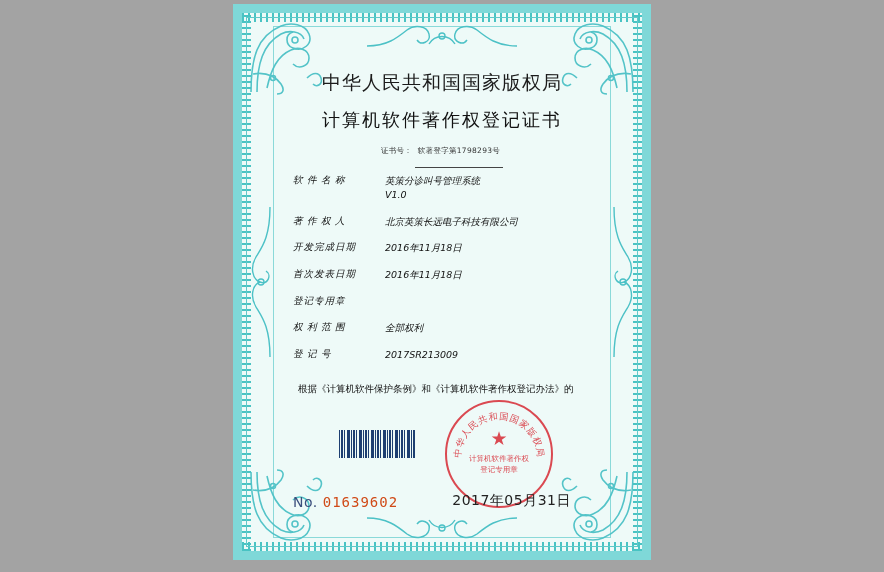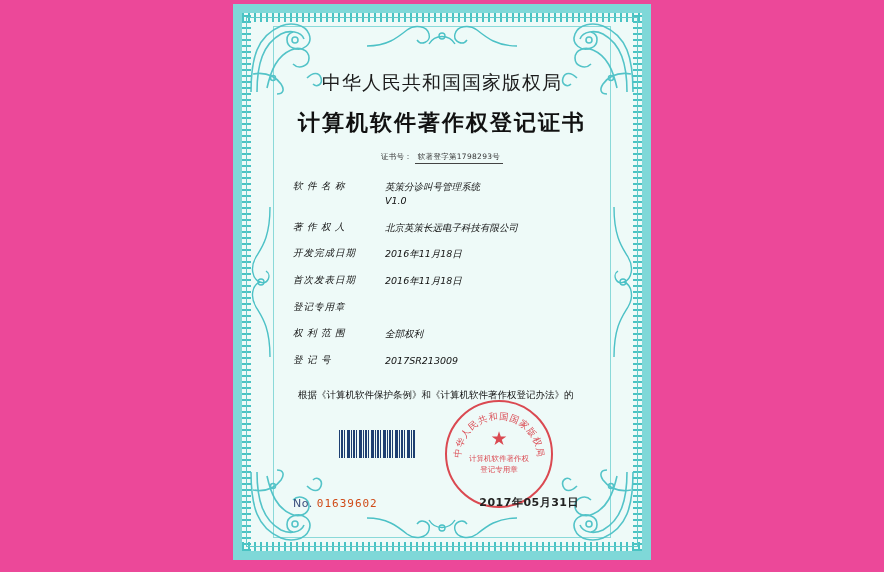--- a/index.html
+++ b/index.html
@@ -10,21 +10,21 @@
   body {
     width: 884px;
     height: 572px;
     font-family: "DejaVu Sans", sans-serif;
     overflow: hidden;
   }
   #page {
     position: relative;
     width: 884px;
     height: 572px;
-    background: #ec4899;
+    background: #a3a3a3;
   }
   
   .sheet {
     position: absolute;
     left: 233px;
     top: 4px;
     width: 418px;
     height: 556px;
     background: #eefaf8;
     box-sizing: border-box;
@@ -101,35 +101,35 @@
     text-align: center;
     font-family: "DejaVu Serif", serif;
     font-size: 19px;
     letter-spacing: 1px;
     color: #1b1b1b;
     margin-top: 20px;
   }
   .title-2 {
     text-align: center;
     font-family: "DejaVu Serif", serif;
-    font-size: 22px;
-    font-weight: bold;
+    font-size: 18px;
+    font-weight: normal;
     letter-spacing: 2px;
     color: #111111;
     margin-top: 12px;
   }
   .cert-no {
     margin-top: 14px;
     text-align: center;
     font-size: 7.5px;
     color: #333;
     letter-spacing: .3px;
   }
   .cert-no .label { }
-  .cert-no .val { border-bottom: 1px solid #444; padding: 0 3px 2px 3px; }
+  .cert-no .val { border-bottom: 1px solid #444; padding: 0 3px 12px 3px; }
 
   .fields {
     margin-top: 18px;
     padding-left: 14px;
   }
   .row {
     display: flex;
     align-items: flex-start;
     margin-bottom: 13px;
     font-size: 9.5px;
@@ -217,37 +217,36 @@
     color: #d8313a;
   }
   .footer {
     position: absolute;
     left: 14px;
     right: 14px;
     bottom: 20px;
     display: flex;
     justify-content: space-between;
     align-items: flex-end;
-    font-size: 11px;
+    font-size: 14px;
     color: #222;
   }
   .footer .no {
     color: #3b4f7d;
     letter-spacing: .5px;
   }
   .footer .no .digits {
     font-family: "DejaVu Sans Mono", monospace;
     color: #d04a17;
     letter-spacing: 1px;
   }
   .footer .date {
     color: #222;
     letter-spacing: .5px;
-    margin-right: 12px;
-    font-weight: bold;
+    margin-right: 20px;
   }
 </style>
 </head>
 <body>
 
 <div id="page">
   <div class="sheet">
 
     <div class="border-outer"></div>
     <div class="border-mid"></div>

